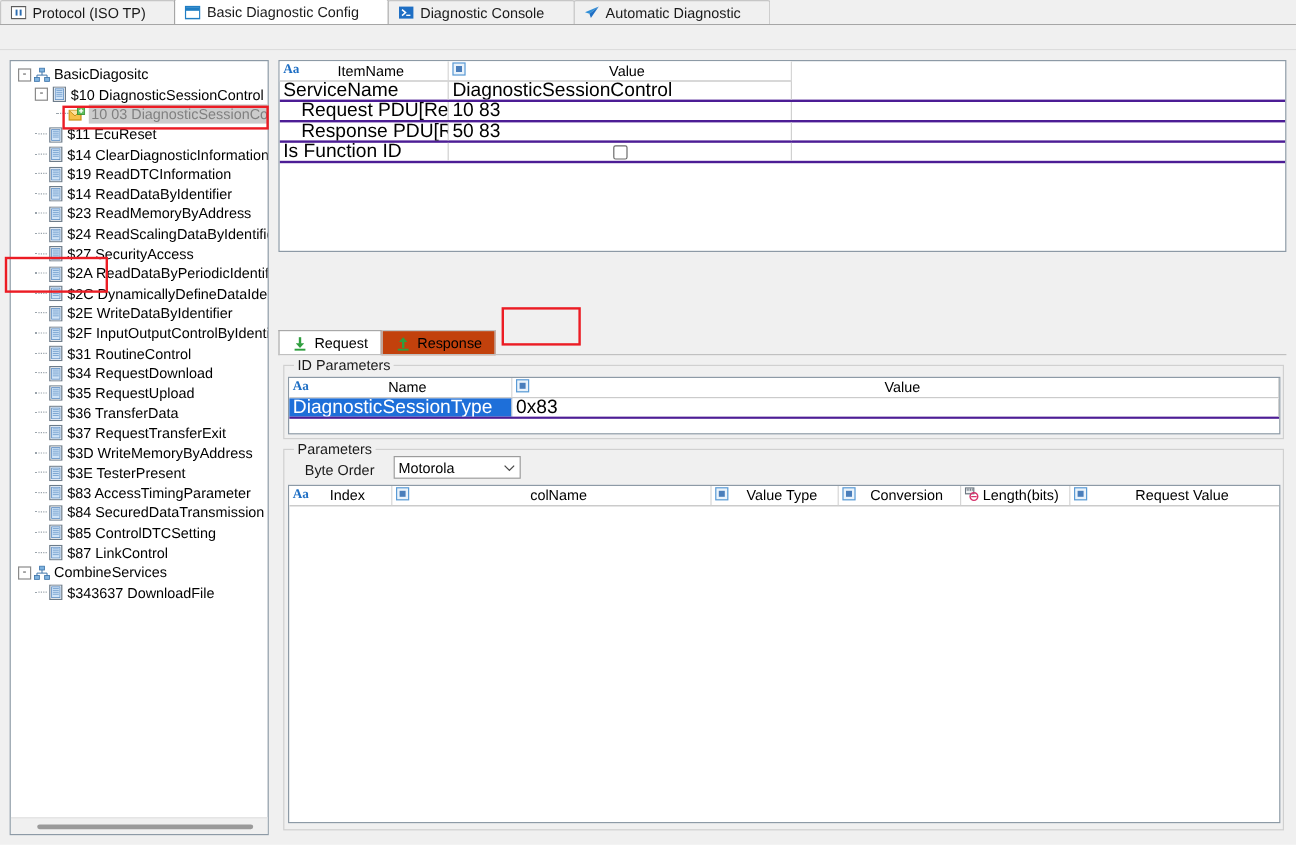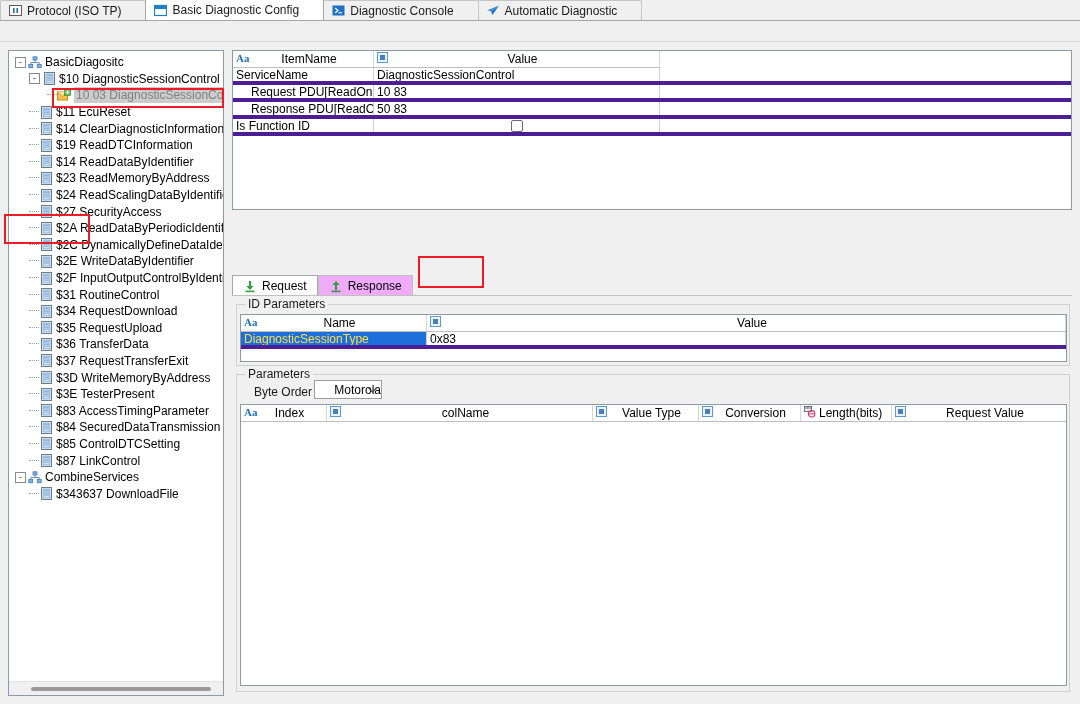--- a/index.html
+++ b/index.html
@@ -221,23 +221,23 @@
     content: "";
     position: absolute;
     left: 2px; top: 2px;
     width: 5px; height: 5px;
     background: #4a7ebb;
   }
 
   .row {
     display: flex;
     height: 17px;
-    font-size: 12px;
-    box-sizing: border-box;
-    border-bottom: 4px solid #4c1d95;
+    font-size: 16px;
+    box-sizing: border-box;
+    border-bottom: 2px solid #4c1d95;
   }
   .row .cell {
     display: flex;
     align-items: center;
     padding: 0 3px;
     border-right: 1px solid #d0d0d0;
     box-sizing: border-box;
     overflow: hidden;
     white-space: nowrap;
   }
@@ -249,21 +249,21 @@
     height: 22px;
     display: flex;
     align-items: flex-end;
   }
   .rr-tab {
     height: 21px;
     display: flex;
     align-items: center;
     gap: 5px;
     padding: 0 10px;
-    background: #f0abfc;
+    background: #c2410c;
     border: 1px solid #c0c0c0;
     border-bottom: none;
     box-sizing: border-box;
     font-size: 12px;
     white-space: nowrap;
     cursor: default;
   }
   .rr-tab.active { background: #ffffff; border-color: #a8a8a8; }
   .rr-underline {
     position: absolute;
@@ -291,21 +291,21 @@
   
   .gridbox {
     background: #ffffff;
     border: 1px solid #8d9aa6;
     box-sizing: border-box;
     overflow: hidden;
     position: absolute;
   }
 
   
-  .row.sel .cell { background: #1e6fd9; color: #fde047; }
+  .row.sel .cell { background: #1e6fd9; color: #ffffff; }
 
   
   .combo {
     position: absolute;
     height: 19px;
     background: #ffffff;
     border: 1px solid #9c9c9c;
     box-sizing: border-box;
     display: flex;
     align-items: center;
@@ -788,21 +788,21 @@
           </div>
         </div>
     </div>
 
     <div class="groupbox" style="left:4px; top:100px; width:834px; height:318px;">
       <span class="grouptitle">Parameters</span>
     </div>
 
     <span class="label-static" style="position:absolute; left:22px; top:111px;">Byte Order</span>
 
-    <div class="combo" style="left:82px; top:106px; width:68px;justify-content:flex-end;">
+    <div class="combo" style="left:96px; top:106px; width:106px;">
       <span>Motorola</span>
       <span class="arrow">
         <svg width="9" height="6" viewBox="0 0 9 6">
             <path d="M0.5 1 L4.5 5 L8.5 1" stroke="#4a4a4a" stroke-width="1.1" fill="none"></path>
           </svg>
       </span>
     </div>
 
     <div class="gridbox" style="left:8px; top:130px; width:827px; height:282px;">
       <div class="gridhdr">

